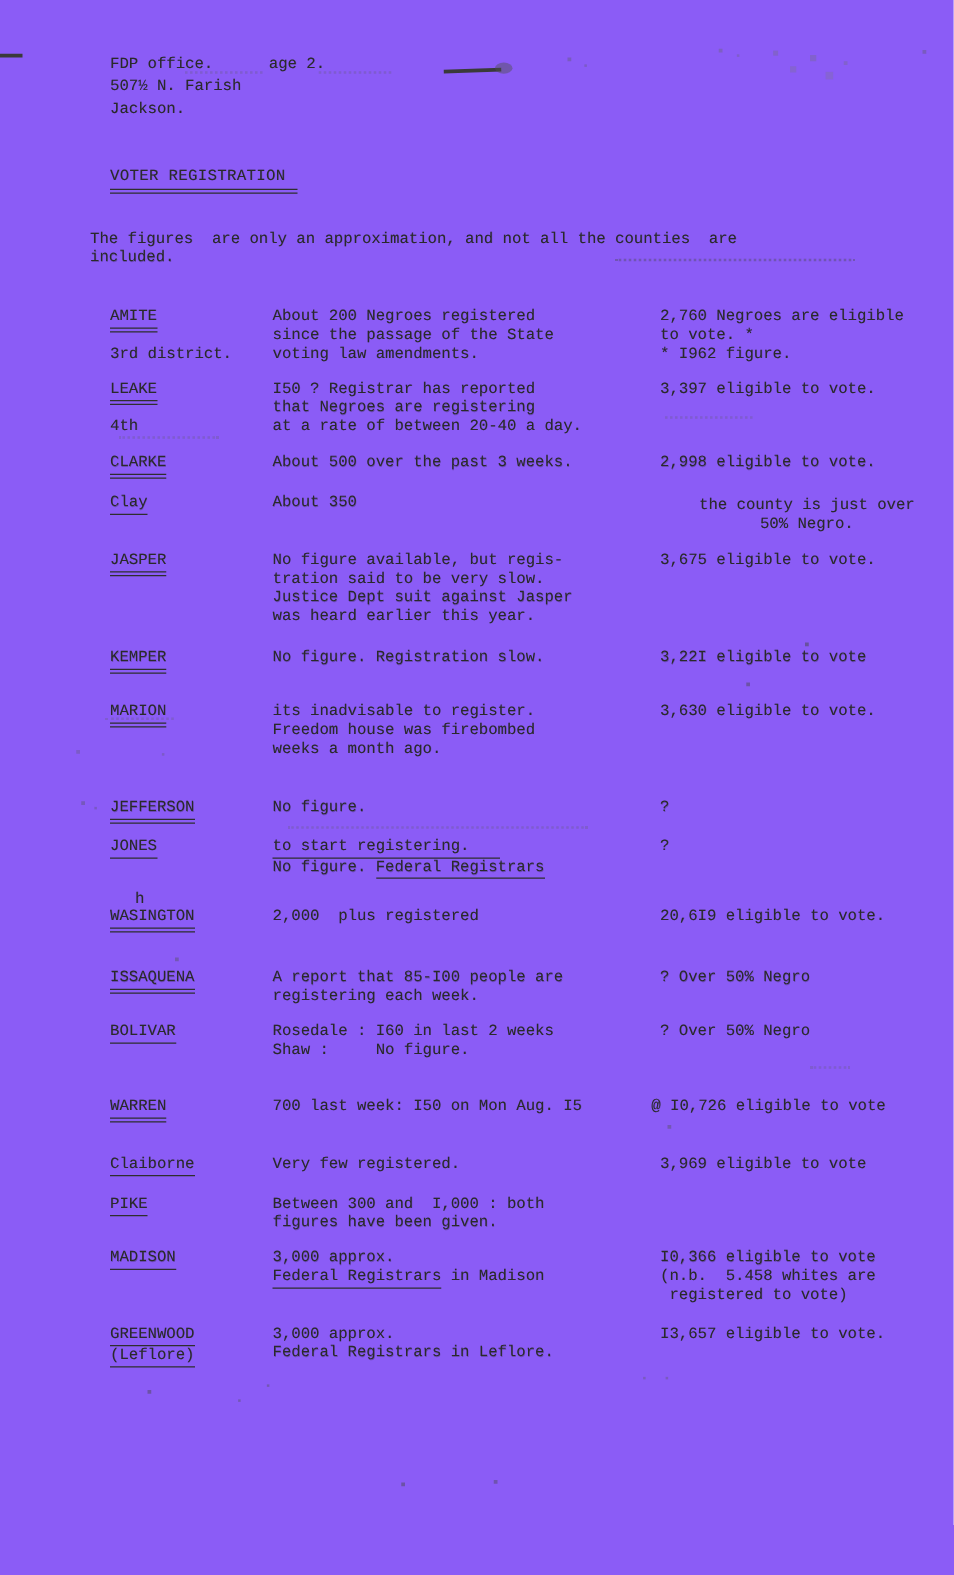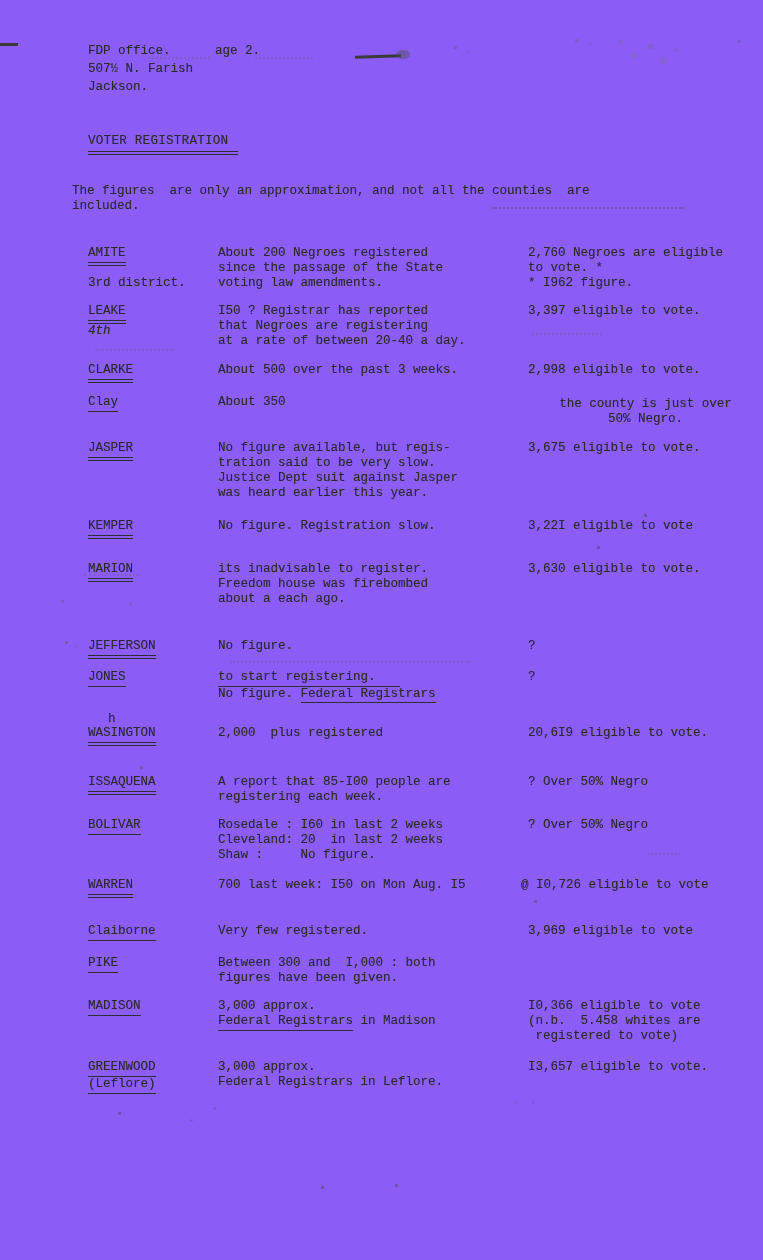--- a/index.html
+++ b/index.html
@@ -110,21 +110,21 @@
     <div class="col-right">
       <div class="line">2,760 Negroes are eligible</div>
       <div class="line">to vote. *</div>
       <div class="line">* I962 figure.</div>
     </div>
   </div>
 
   <div class="abs row" style="top:304px;">
     <div class="col-county">
       <span class="cname u2">LEAKE</span>
-      <div class="sub" style="top:20px;font-style:italic;">4th</div>
+      <div class="sub" style="top:30px;">4th</div>
     </div>
     <div class="col-desc">
       <div class="line">I50 ? Registrar has reported</div>
       <div class="line">that Negroes are registering</div>
       <div class="line">at a rate of between 20-40 a day.</div>
     </div>
     <div class="col-right">
       <div class="line">3,397 eligible to vote.</div>
     </div>
   </div>
@@ -171,21 +171,21 @@
     <div class="col-right">
       <div class="line">3,22I eligible to vote</div>
     </div>
   </div>
 
   <div class="abs row" style="top:562px;">
     <div class="col-county"><span class="cname u2">MARION</span></div>
     <div class="col-desc">
       <div class="line">its inadvisable to register.</div>
       <div class="line">Freedom house was firebombed</div>
-      <div class="line">about a each ago.</div>
+      <div class="line">weeks a month ago.</div>
     </div>
     <div class="col-right">
       <div class="line">3,630 eligible to vote.</div>
     </div>
   </div>
 
   <div class="abs row" style="top:639px;">
     <div class="col-county"><span class="cname u2">JEFFERSON</span></div>
     <div class="col-desc">
       <div class="line">No figure.</div>
@@ -227,21 +227,20 @@
     </div>
     <div class="col-right">
       <div class="line">? Over 50% Negro</div>
     </div>
   </div>
 
   <div class="abs row" style="top:818px;">
     <div class="col-county"><span class="cname u1">BOLIVAR</span></div>
     <div class="col-desc">
       <div class="line">Rosedale : I60 in last 2 weeks</div>
-      <div class="line">Cleveland: 20  in last 2 weeks</div>
       <div class="line">Shaw :     No figure.</div>
     </div>
     <div class="col-right">
       <div class="line">? Over 50% Negro</div>
     </div>
   </div>
 
   <div class="abs row" style="top:878px;">
     <div class="col-county"><span class="cname u2">WARREN</span></div>
     <div class="col-desc">

